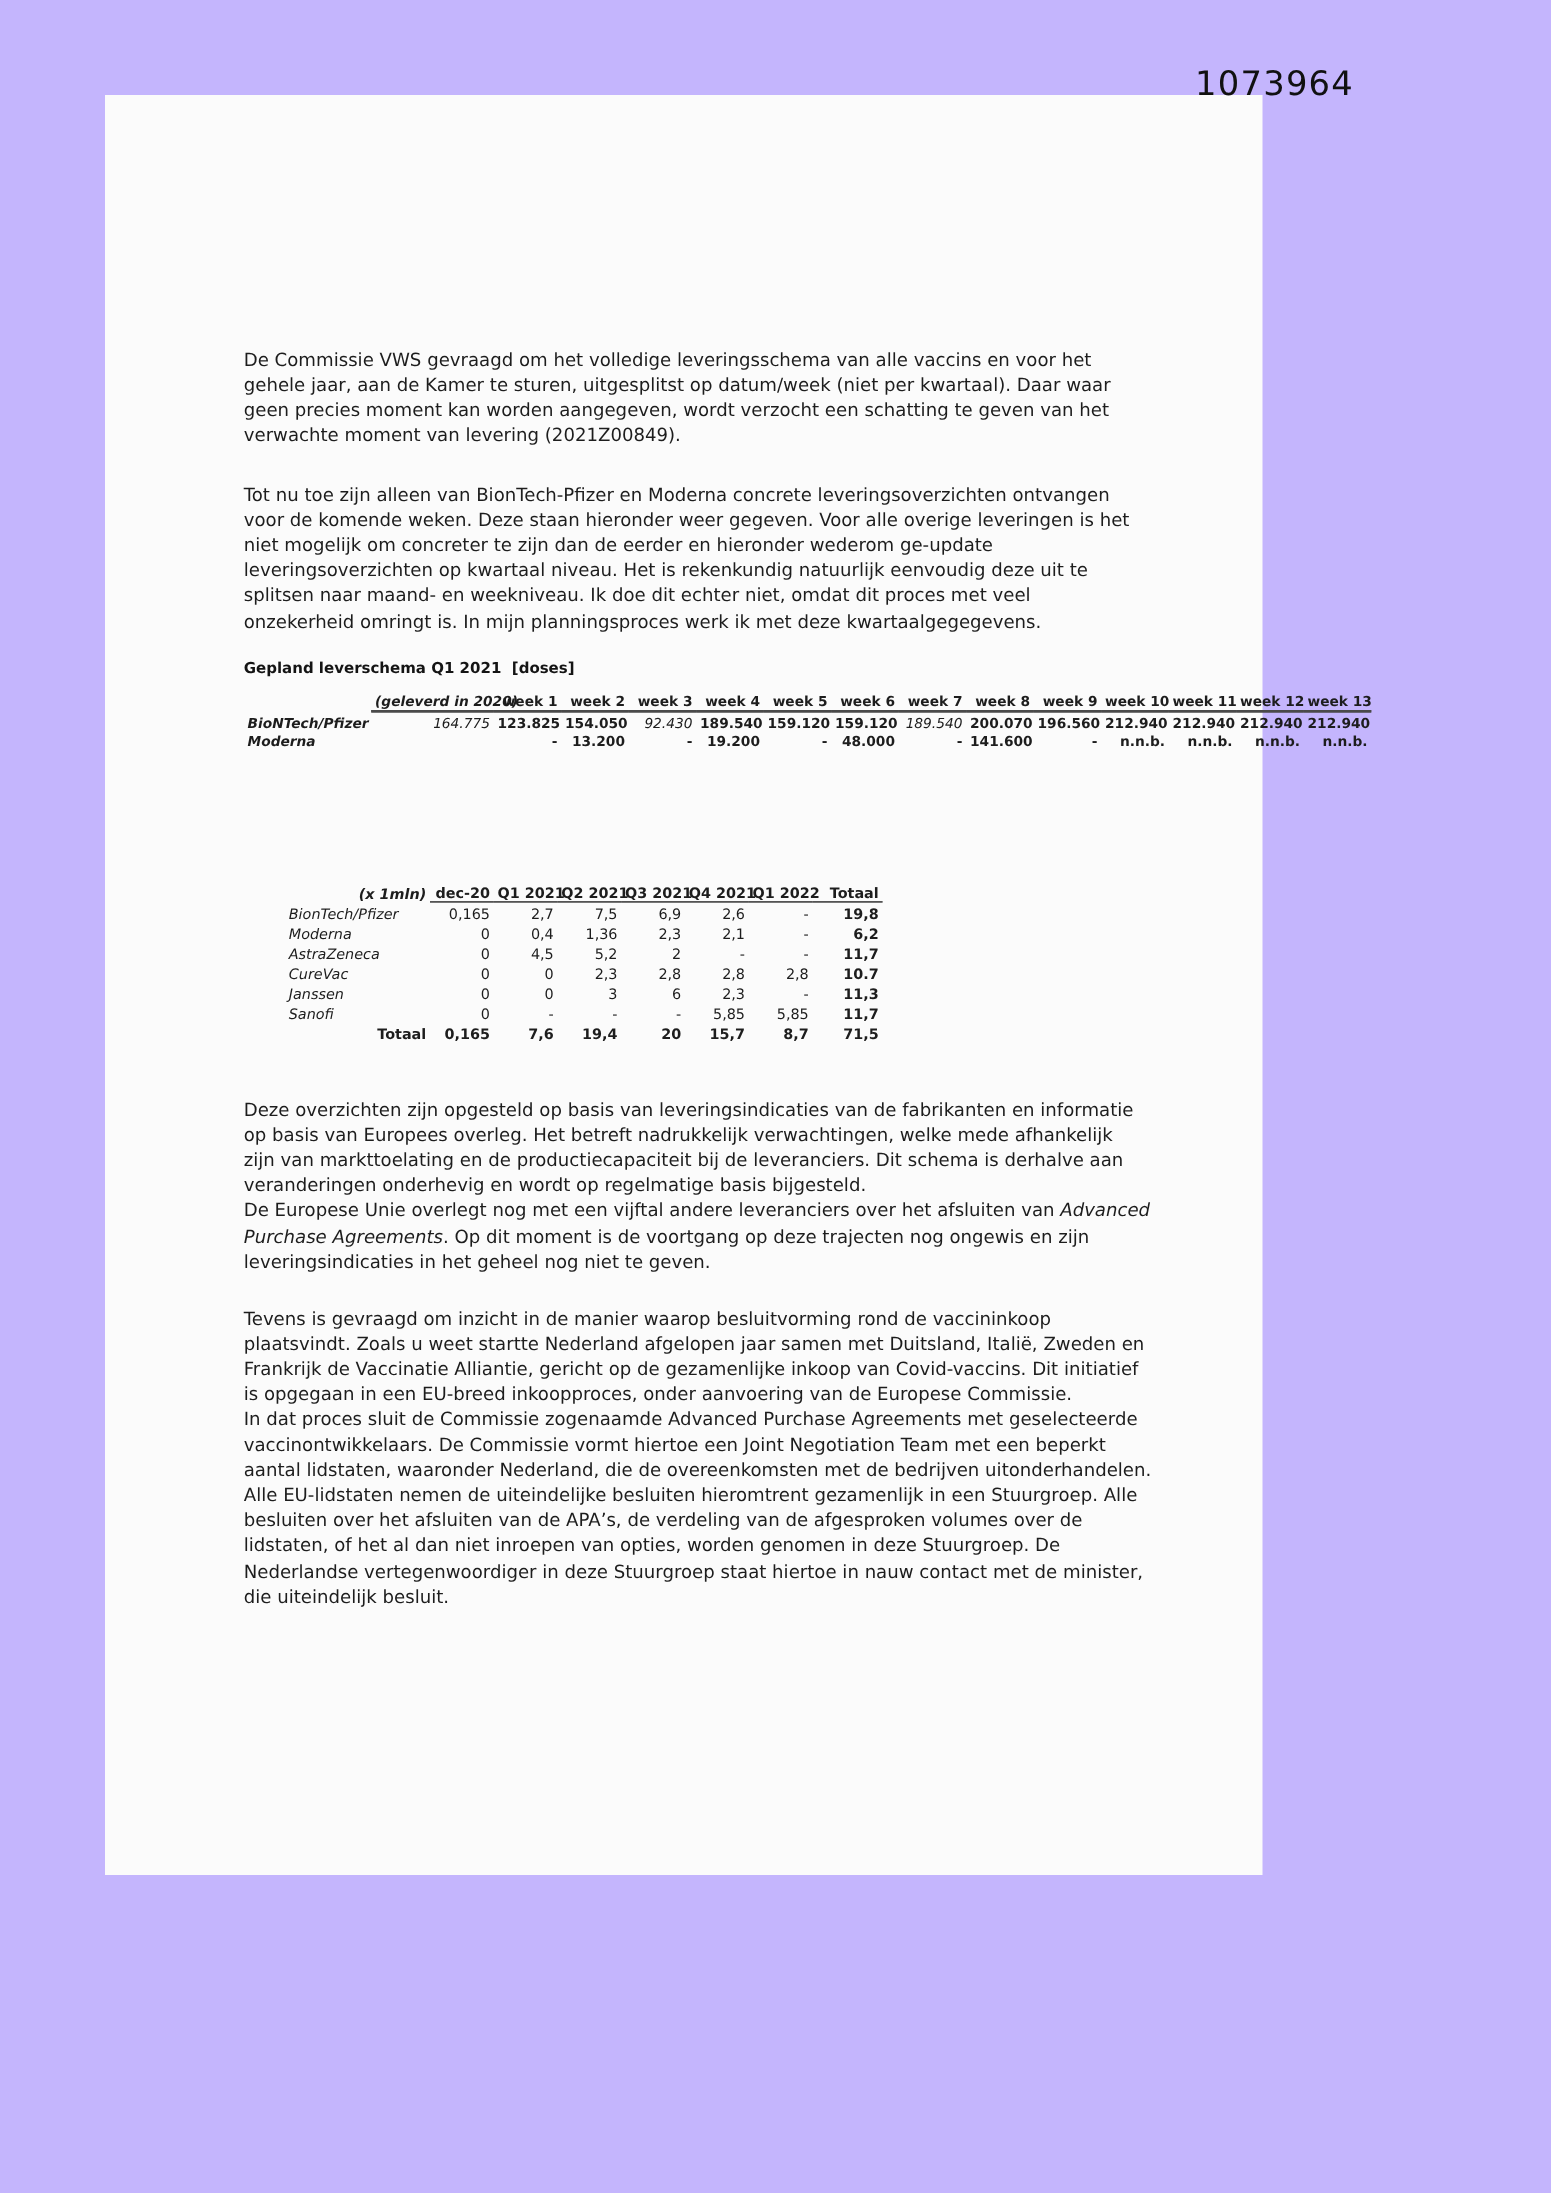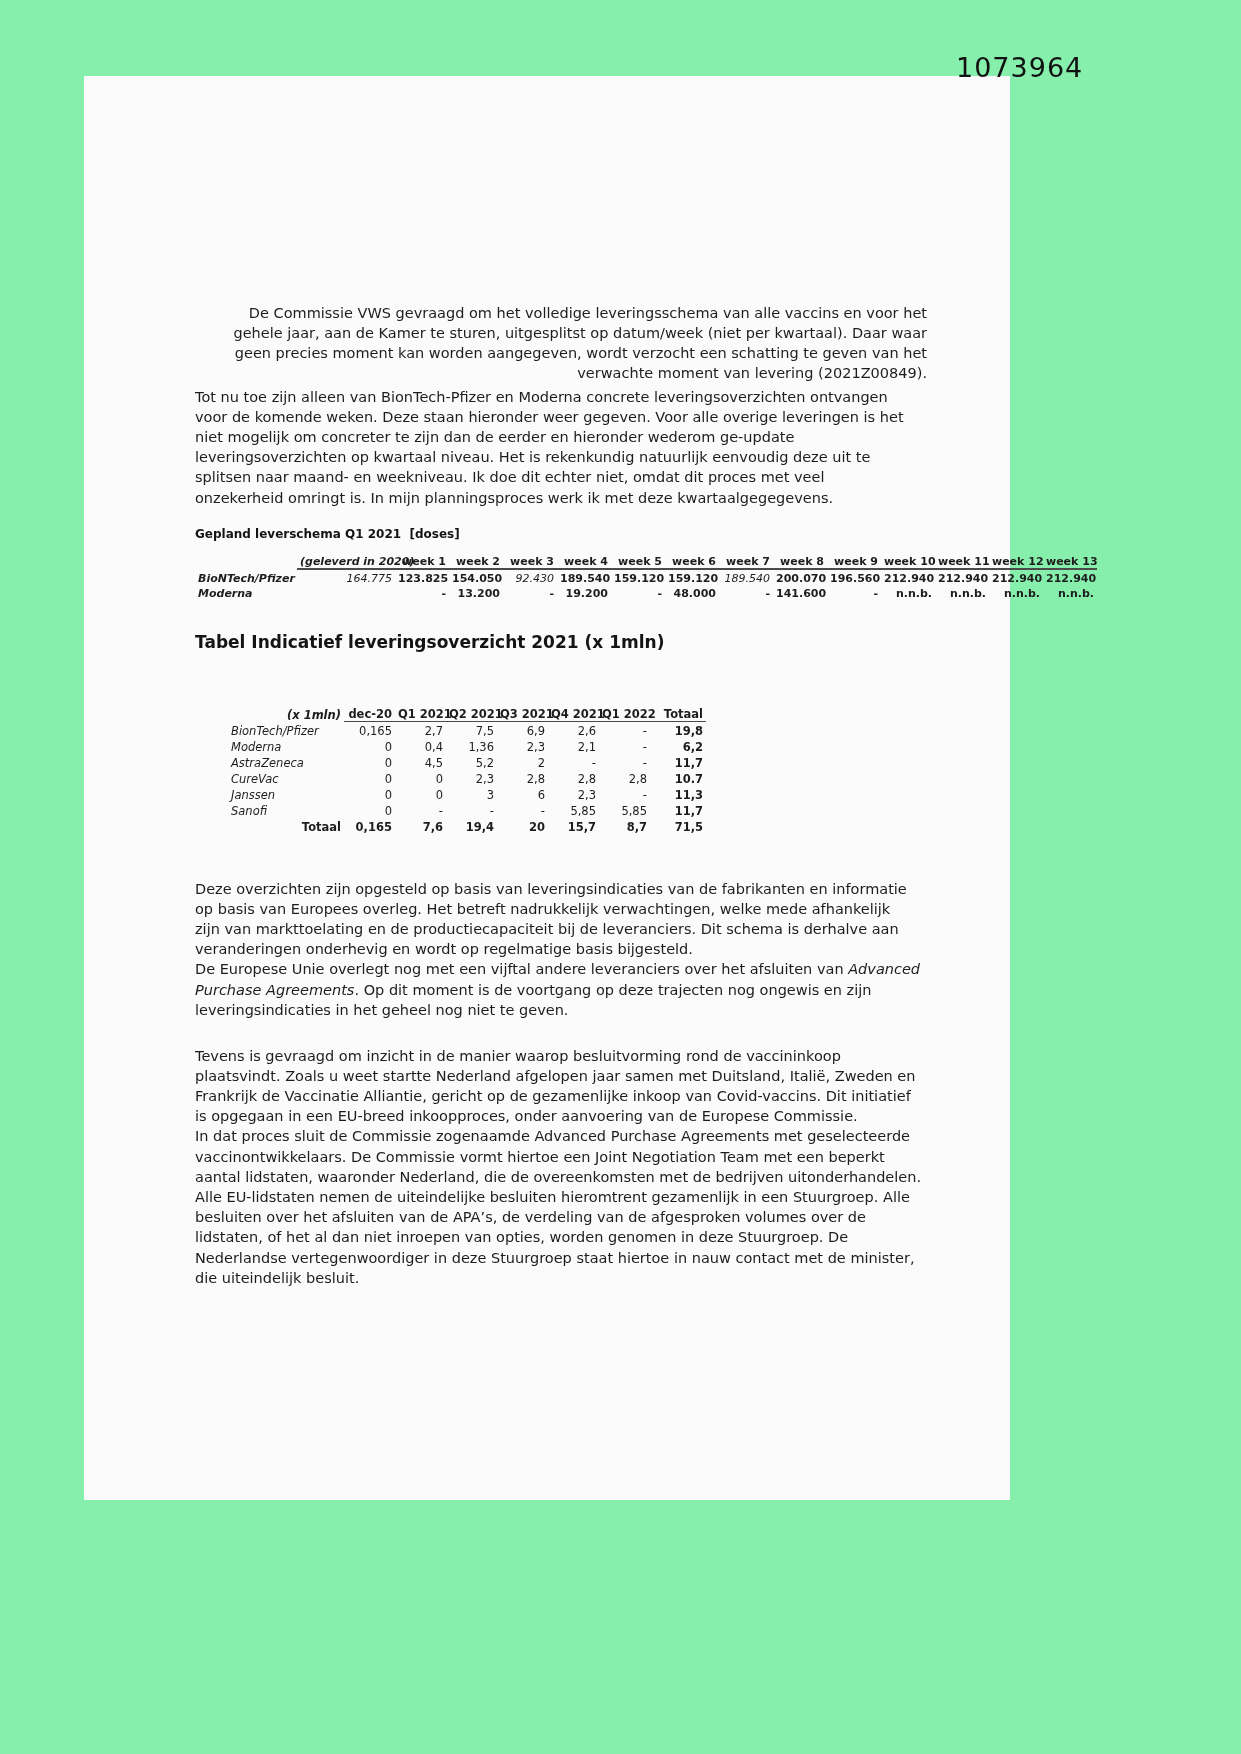--- a/index.html
+++ b/index.html
@@ -1,20 +1,20 @@
 <!DOCTYPE html>
 <html><head>
 <meta charset="utf-8">
 <style>
   html,body{margin:0;padding:0;background:#ffffff;}
   .page{
     position:relative;
     width:1241px;
     height:1754px;
-    background:#86efac;
+    background:#c4b5fd;
     font-family:"DejaVu Sans","Liberation Sans",sans-serif;
     color:#1d1d1d;
     overflow:hidden;
   }
   .scan-area{
     position:absolute;
     left:84px;top:76px;width:926px;height:1424px;
     background:#fbfbfb;
   }
   .doc-number{
@@ -35,21 +35,21 @@
   }
   .para{
     position:absolute;
     left:195px;
     width:732px;
     font-size:14.5px;
     line-height:20.2px;
     white-space:pre-line;
     color:#1d1d1d;
   }
-  #p1{top:288px;text-align:right;}
+  #p1{top:264px;}
   #p2{top:372px;}
   #p3{top:864px;}
   #p4{top:1031px;}
   .t1-title{
     position:absolute;
     left:195px;top:527px;
     font-size:12px;
     font-weight:bold;
     white-space:pre;
     color:#141414;
@@ -179,21 +179,20 @@
           <td class="b">141.600</td>
           <td class="b">-</td>
           <td class="b">n.n.b.</td>
           <td class="b">n.n.b.</td>
           <td class="b">n.n.b.</td>
           <td class="b">n.n.b.</td>
         </tr>
       </tbody>
     </table>
 
-  <div class="heading2">Tabel Indicatief leveringsoverzicht 2021 (x 1mln)</div>
 
   <table id="table2">
       <thead>
         <tr>
           <th class="i">(x 1mln)</th>
           <th>dec-20</th>
           <th>Q1 2021</th>
           <th>Q2 2021</th>
           <th>Q3 2021</th>
           <th>Q4 2021</th>

